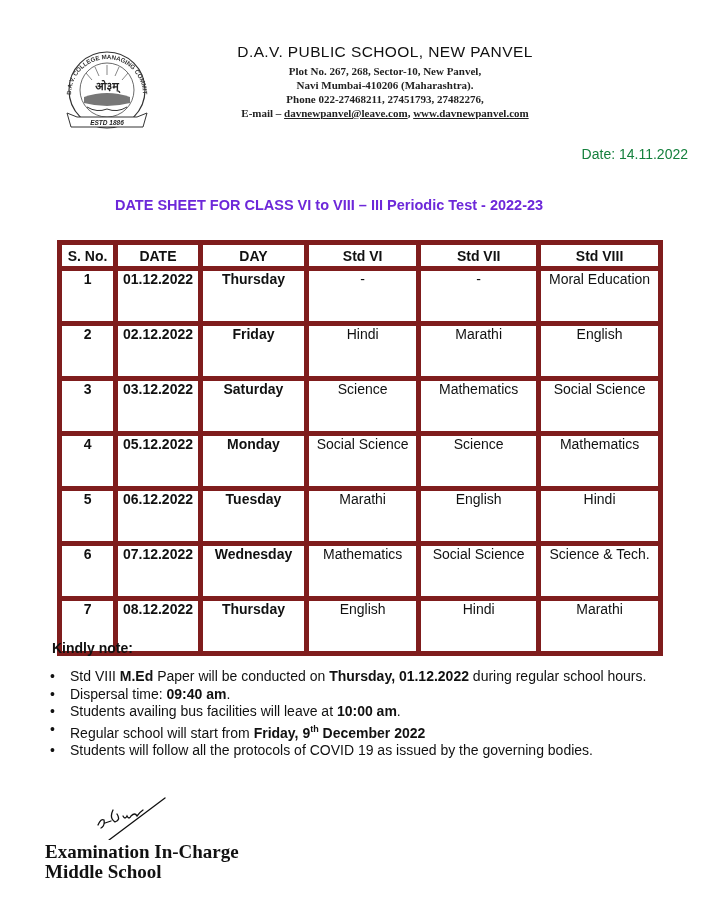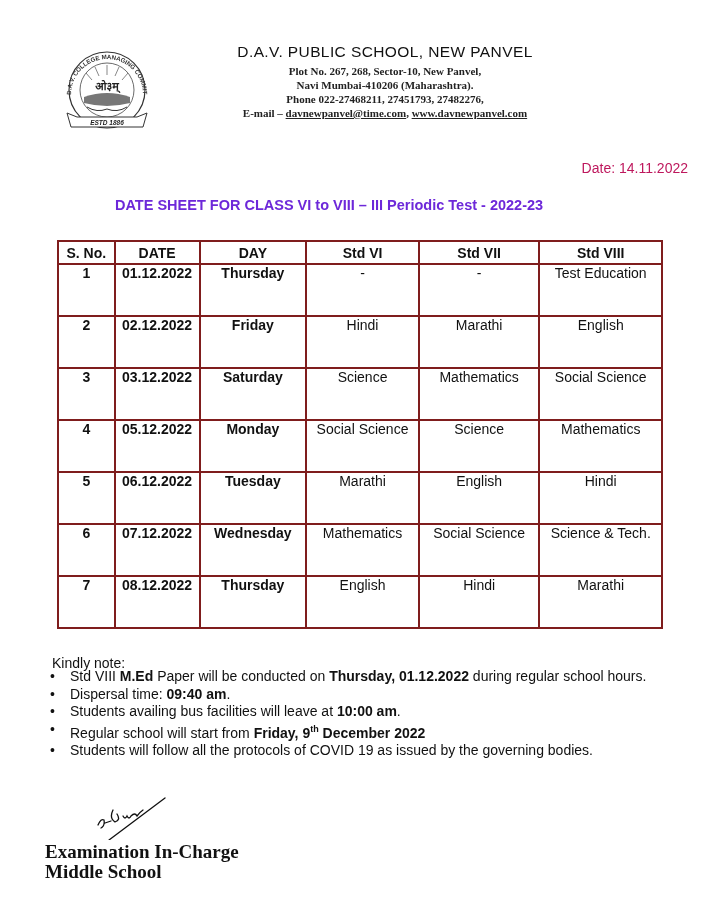--- a/index.html
+++ b/index.html
@@ -3,31 +3,31 @@
   <meta charset="utf-8">
   <style>
     html, body { margin: 0; padding: 0; background: #ffffff; }
     body { width: 720px; height: 909px; position: relative; overflow: hidden; color: #111; font-family: "Liberation Sans", sans-serif; }
     .abs { position: absolute; }
     .logo { left: 57px; top: 45px; width: 100px; height: 92px; }
     .letterhead { left: 180px; top: 43px; width: 370px; text-align: center; font-family: "Liberation Serif", serif; }
     .school-name { font-family: "Liberation Sans", sans-serif; font-weight: normal; font-size: 15.5px; letter-spacing: 0.4px; margin-left: 40px; }
     .addr { font-size: 11px; font-weight: bold; line-height: 14px; color: #222; }
     .addr a { color: #222; text-decoration: underline; }
-    .date-line { right: 32px; top: 160px; font-size: 14px; color: #be185d; }
+    .date-line { right: 32px; top: 146px; font-size: 14px; color: #15803d; }
     .title { left: 115px; top: 197px; font-weight: bold; font-size: 14.5px; color: #6d28d9; }
     table.sheet { position: absolute; left: 57px; top: 240px; border-collapse: collapse; width: 606px; }
-    table.sheet th, table.sheet td { border: 2px solid #7f1d1d; font-size: 14px; padding: 0; vertical-align: top; }
+    table.sheet th, table.sheet td { border: 5px solid #7f1d1d; font-size: 14px; padding: 0; vertical-align: top; }
     table.sheet th { height: 21px; text-align: center; font-weight: bold; vertical-align: middle; }
     table.sheet td { height: 50px; text-align: center; }
     td.sno { font-weight: bold; vertical-align: middle; padding-top: 8px; }
     td.date { font-weight: bold; text-align: left; padding-left: 6px; padding-top: 1px; }
     td.day { font-weight: bold; padding-top: 2px; }
     td.subj { padding-top: 2px; }
-    .notes-title { left: 52px; top: 655px; font-weight: normal; font-size: 14px; }
+    .notes-title { left: 52px; top: 640px; font-weight: bold; font-size: 14px; }
     ul.notes { position: absolute; left: 50px; top: 668px; margin: 0; padding: 0; list-style: none; width: 640px; }
     ul.notes li { font-size: 14px; line-height: 17.5px; position: relative; padding-left: 20px; }
     ul.notes li::before { content: "\2022"; position: absolute; left: 0; top: 0; font-size: 14px; }
     sup { font-size: 9px; }
     .signature { left: 95px; top: 790px; width: 80px; height: 50px; }
     .sign-title { left: 45px; top: 842px; font-family: "Liberation Serif", serif; font-weight: bold; font-size: 19px; line-height: 20px; }
   </style>
 </head>
 <body>
 
@@ -55,21 +55,21 @@
     <text x="50" y="80" text-anchor="middle" font-size="6.5" font-style="italic" font-weight="bold" fill="#222" font-family="Liberation Sans, sans-serif">ESTD 1886</text>
   </svg>
 </div>
 
 <div class="abs letterhead">
   <div class="school-name">D.A.V. PUBLIC SCHOOL, NEW PANVEL</div>
   <div class="addr" style="margin-left:40px;margin-top:3px;">Plot No. 267, 268, Sector-10, New Panvel,</div>
   <div class="addr" style="margin-left:40px;">Navi Mumbai-410206 (Maharashtra).</div>
   <div class="addr" style="margin-left:40px;">Phone 022-27468211, 27451793, 27482276,</div>
   <div class="addr" style="margin-left:40px;">
-    <span>E-mail – </span><a>davnewpanvel@time.com</a><span>, </span><a>www.davnewpanvel.com</a>
+    <span>E-mail – </span><a>davnewpanvel@leave.com</a><span>, </span><a>www.davnewpanvel.com</a>
   </div>
 </div>
 
 <div class="abs date-line">Date: 14.11.2022</div>
 
 <div class="abs title">DATE SHEET FOR CLASS VI to VIII – III Periodic Test - 2022-23</div>
 
 <table class="sheet">
   <colgroup>
     <col style="width:57px">
@@ -89,21 +89,21 @@
       <th>Std VIII</th>
     </tr>
   </thead>
   <tbody>
     <tr>
       <td class="sno">1</td>
       <td class="date">01.12.2022</td>
       <td class="day">Thursday</td>
       <td class="subj">-</td>
       <td class="subj">-</td>
-      <td class="subj">Test Education</td>
+      <td class="subj">Moral Education</td>
     </tr>
     <tr>
       <td class="sno">2</td>
       <td class="date">02.12.2022</td>
       <td class="day">Friday</td>
       <td class="subj">Hindi</td>
       <td class="subj">Marathi</td>
       <td class="subj">English</td>
     </tr>
     <tr>

